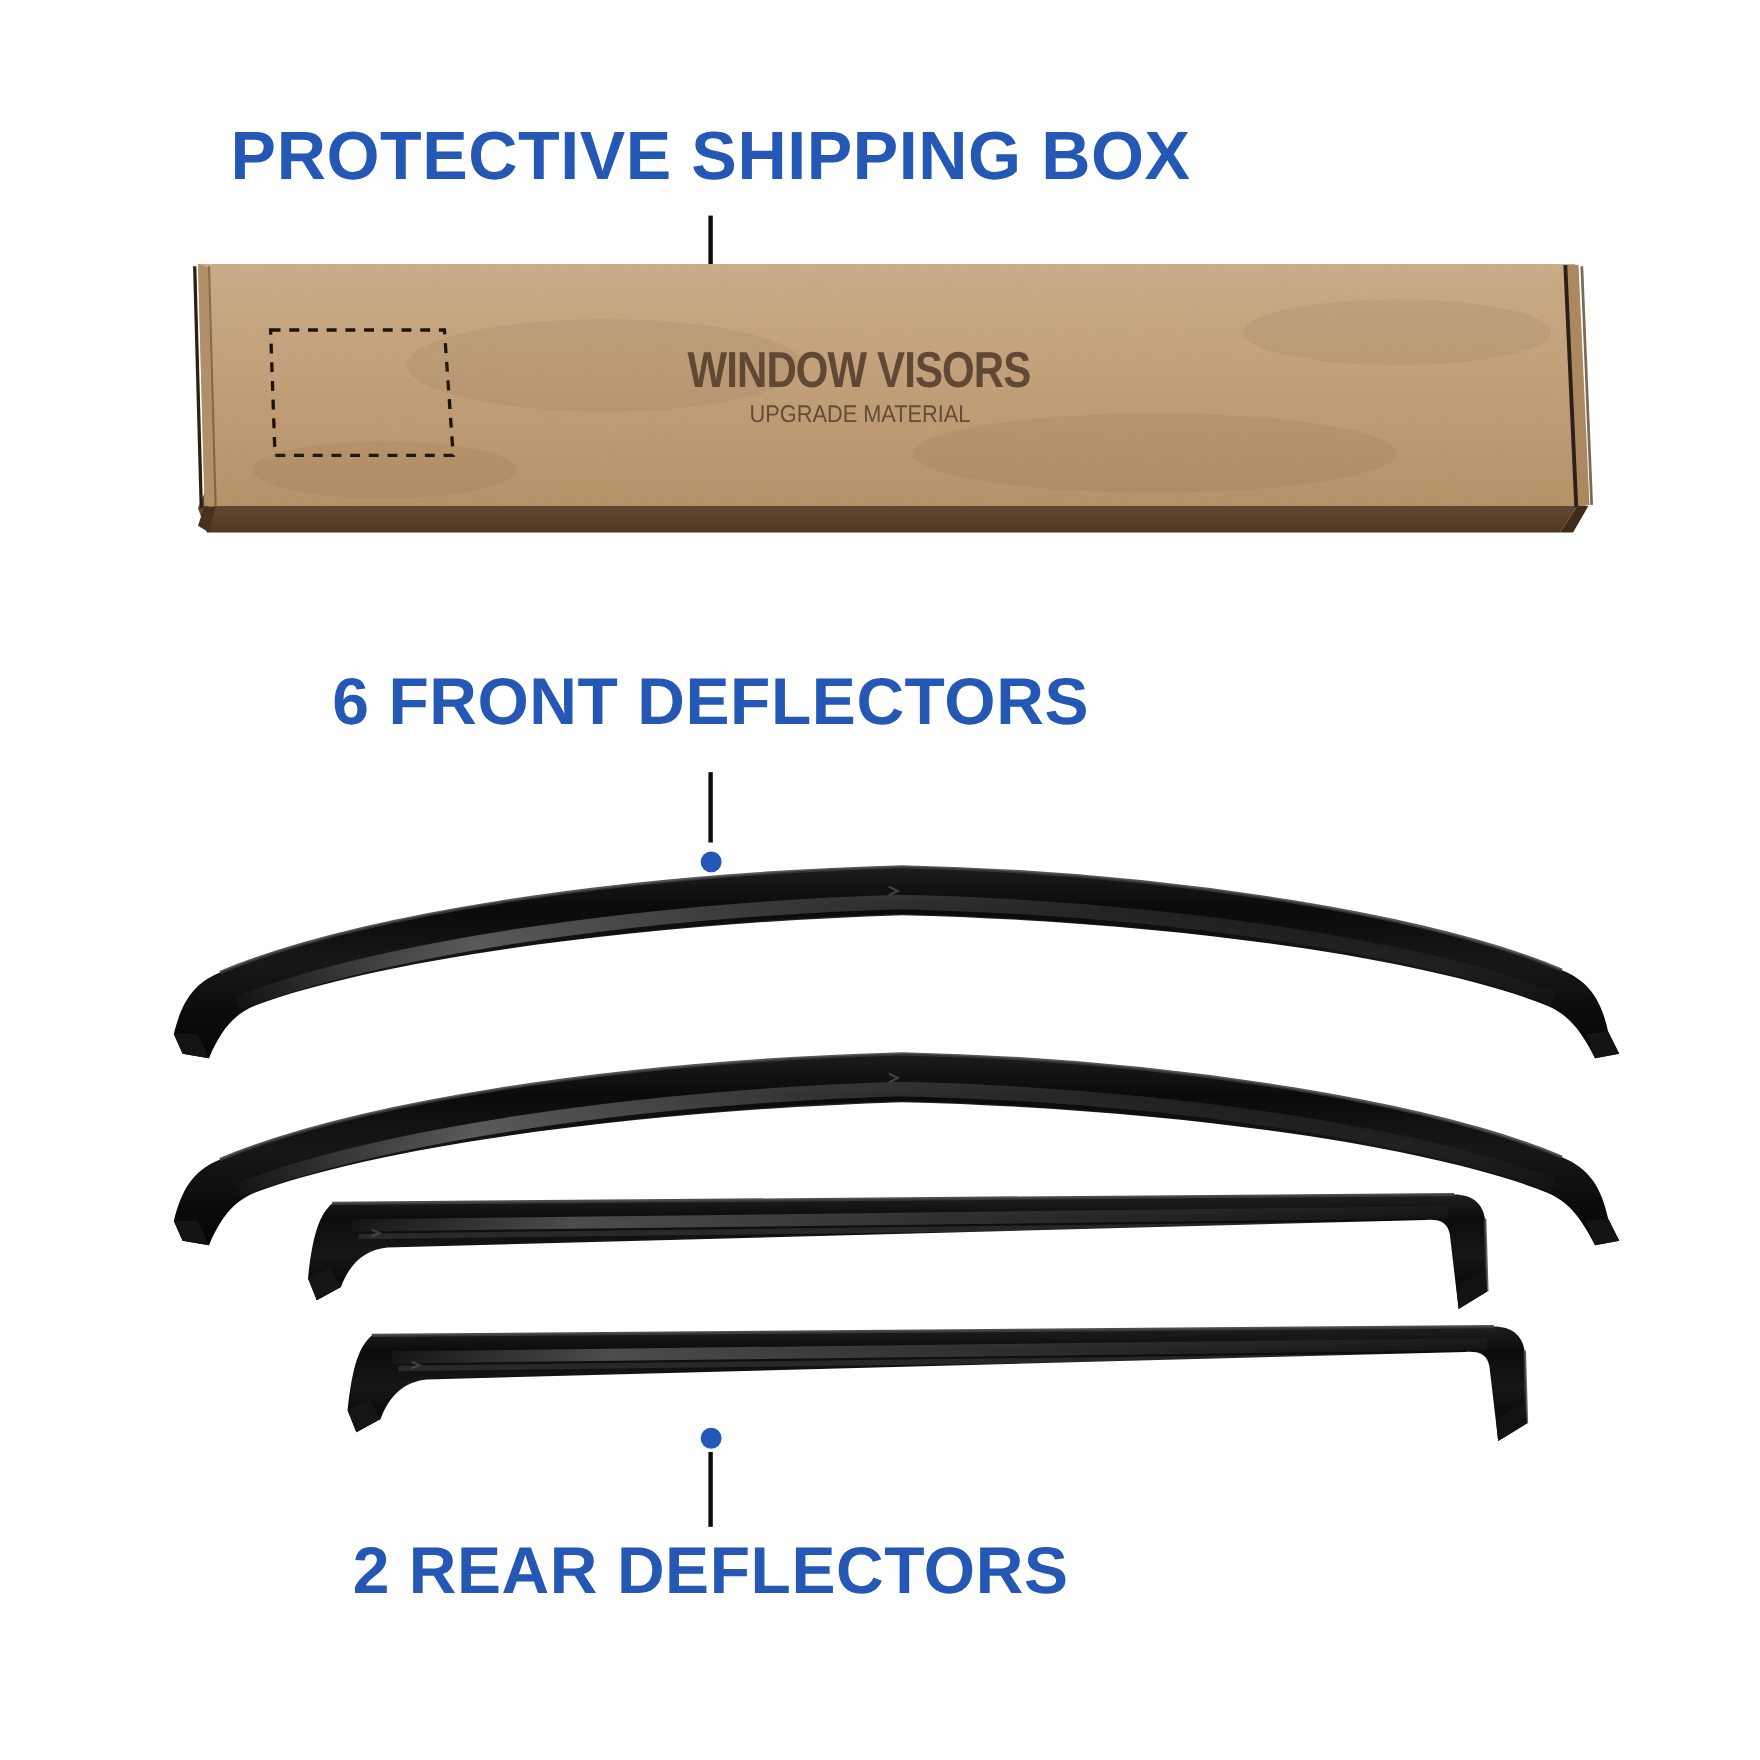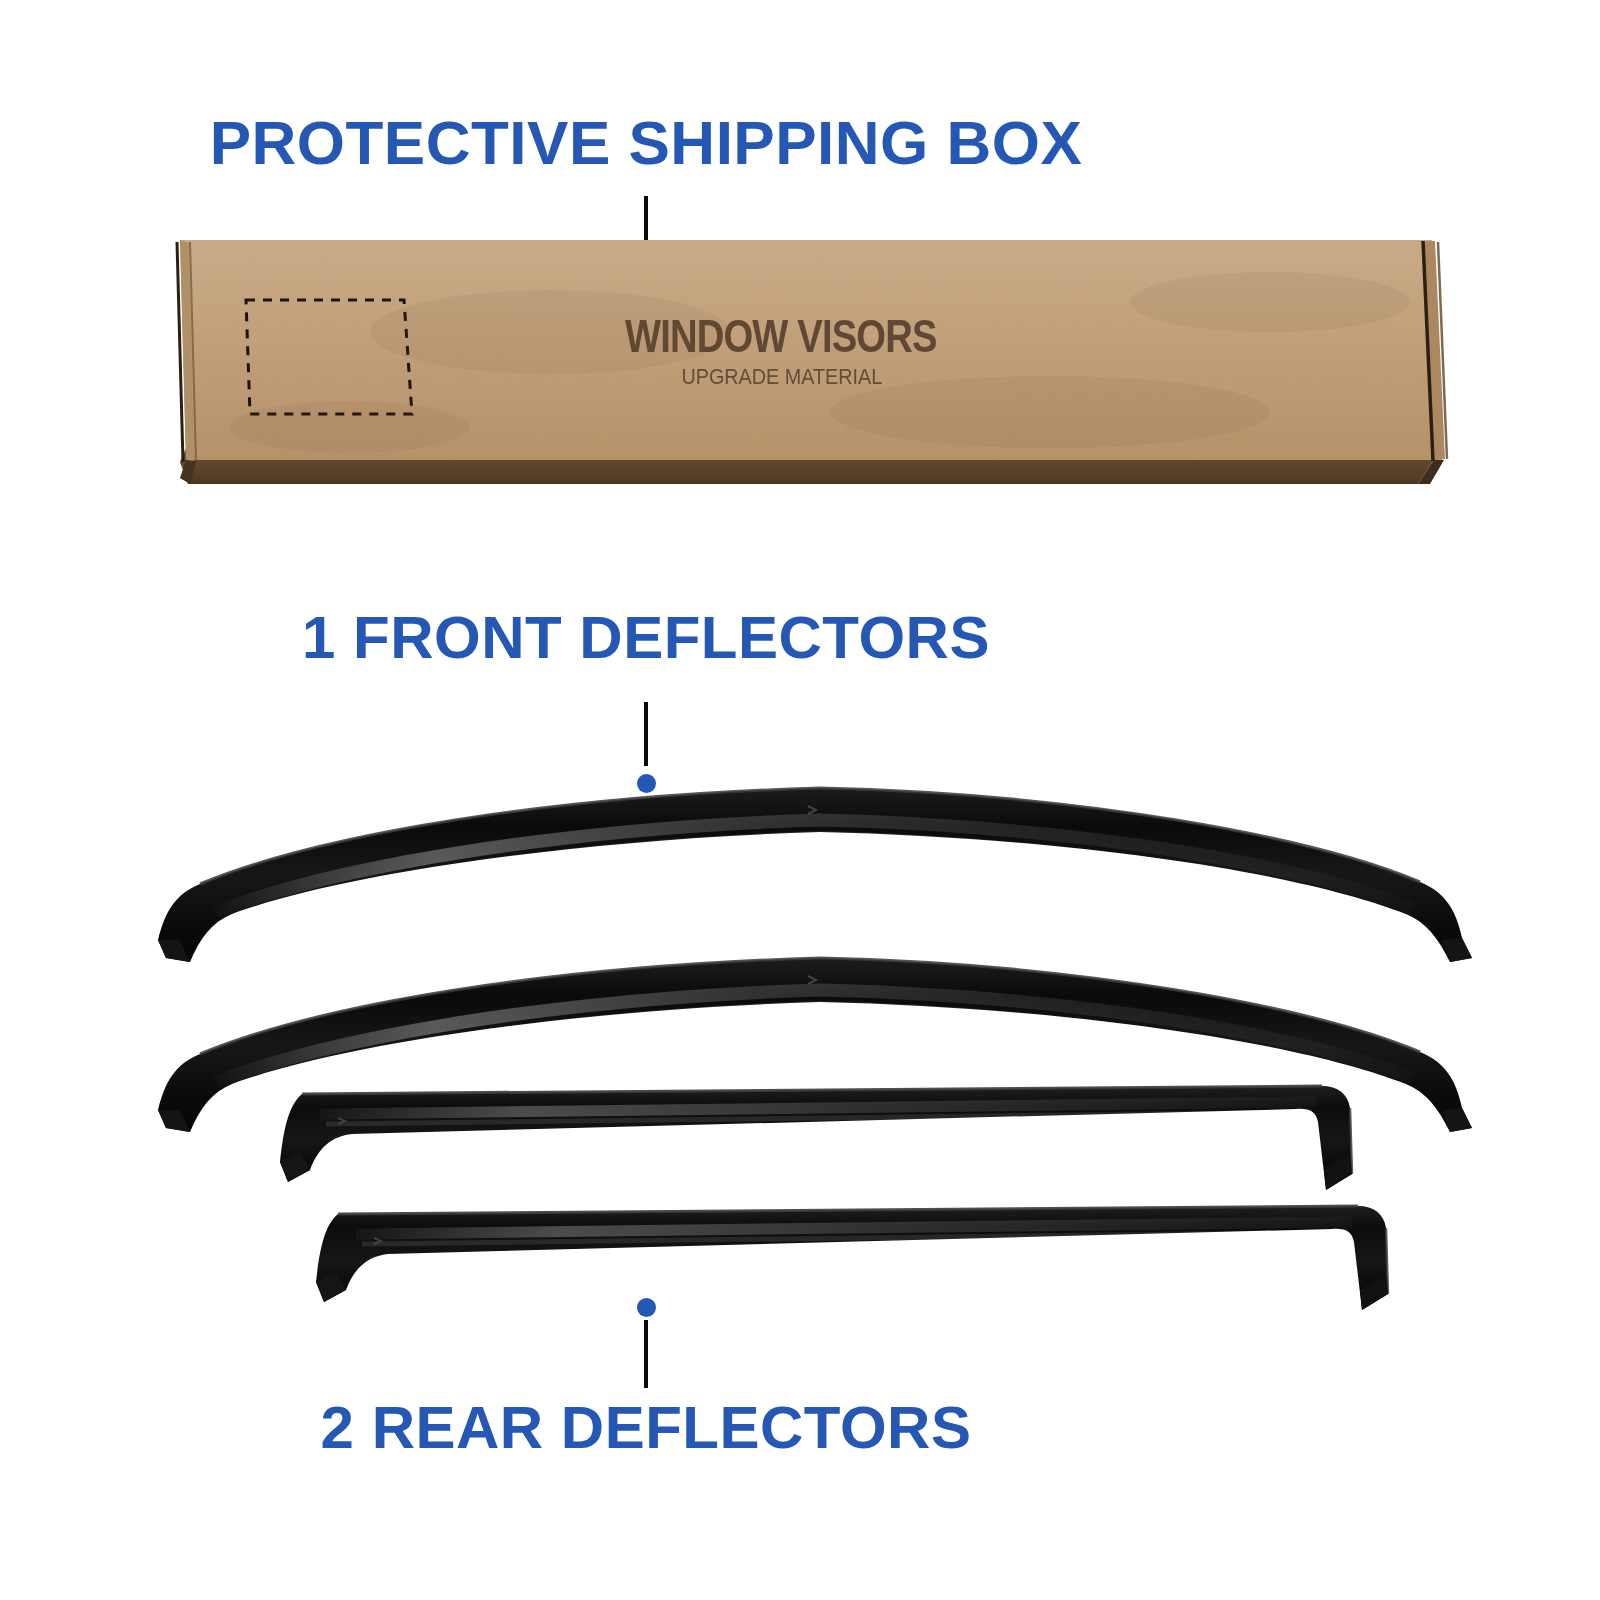--- a/index.html
+++ b/index.html
@@ -180,21 +180,21 @@
 
       <g opacity="0.08">
         <ellipse cx="400" cy="120" rx="180" ry="42" fill="#6b4f33"></ellipse>
         <ellipse cx="900" cy="200" rx="220" ry="36" fill="#6b4f33"></ellipse>
         <ellipse cx="1120" cy="90" rx="140" ry="30" fill="#6b4f33"></ellipse>
         <ellipse cx="200" cy="215" rx="120" ry="26" fill="#6b4f33"></ellipse>
       </g>
     </svg>
   </div>
 
-  <div class="callout-label" id="label-front">1 FRONT DEFLECTORS</div>
+  <div class="callout-label" id="label-front">6 FRONT DEFLECTORS</div>
 
   <div class="leader-line" id="line-front"></div>
   <div class="leader-dot" id="dot-front"></div>
 
   <div class="deflector-wrap" id="deflector-1">
     <svg viewBox="0 0 1380 215" xmlns="http://www.w3.org/2000/svg" preserveAspectRatio="none">
       <defs>
         <linearGradient id="dfBody1" x1="0" y1="0" x2="0" y2="1">
           <stop offset="0%" stop-color="#1c1c1c"></stop>
           <stop offset="22%" stop-color="#0a0a0a"></stop>

